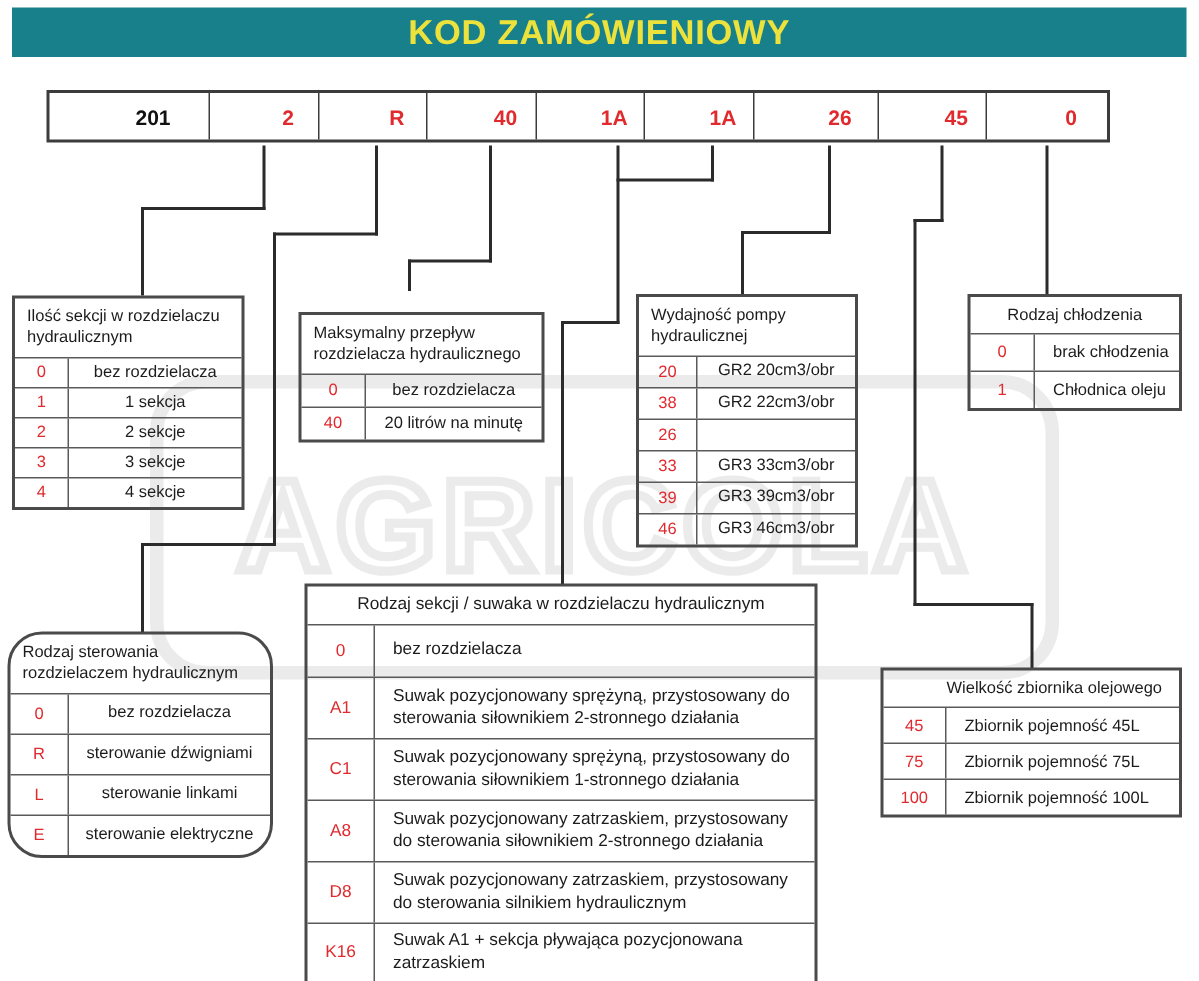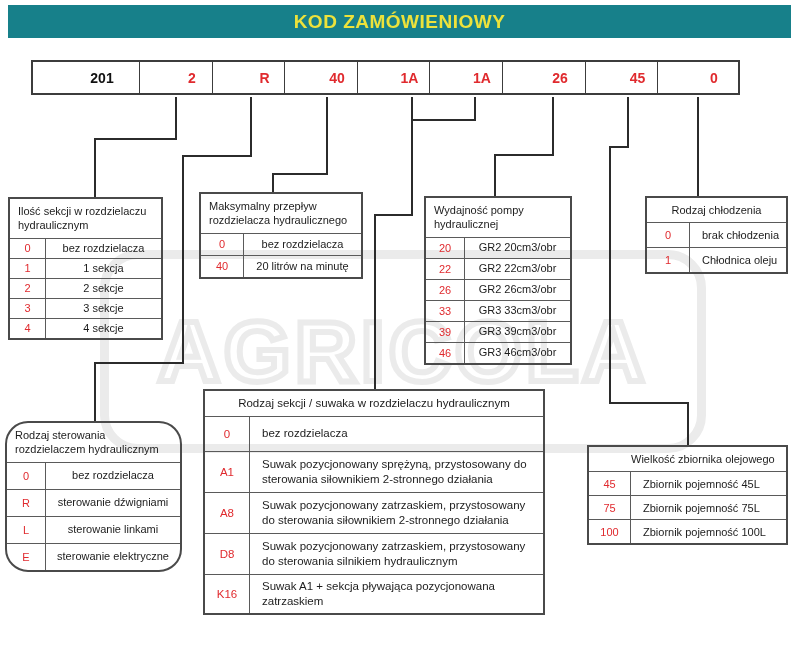--- a/index.html
+++ b/index.html
@@ -9,21 +9,21 @@
   
   .watermark{position:absolute;left:100px;top:250px;width:588px;height:185px;
     border:9px solid #ebebeb;border-radius:38px;z-index:0;
     display:flex;align-items:center;justify-content:center;}
   .watermark span{font-size:86px;font-weight:bold;letter-spacing:4px;color:#ffffff;
     -webkit-text-stroke:6px #ebebeb;text-shadow:0 0 2px #efefef;}
 
   
   .topbar{position:absolute;left:8px;top:5px;width:783px;height:33px;background:#17808A;
     display:flex;align-items:center;justify-content:center;z-index:2;}
-  .topbar .ttl{color:#EDE23B;font-size:19px;font-weight:bold;letter-spacing:.5px;}
+  .topbar .ttl{color:#EDE23B;font-size:23px;font-weight:bold;letter-spacing:.5px;}
 
   
   .codebox{position:absolute;left:31px;top:60px;width:709px;height:35px;
     border:2px solid #3c3c3c;background:transparent;display:flex;z-index:2;box-sizing:border-box;}
   .codebox .cell{border-right:1px solid #3c3c3c;display:flex;align-items:center;justify-content:center;
     font-size:14px;font-weight:bold;color:#E02A2E;box-sizing:border-box;padding-left:32px;}
   .codebox .cell:last-child{border-right:none;}
   .codebox .cell.black{color:#111;}
 
   
@@ -38,21 +38,21 @@
   .tbl .row{display:flex;border-top:1px solid #5a5a5a;align-items:stretch;}
   .tbl .code{flex:0 0 auto;display:flex;align-items:center;justify-content:center;
     color:#E02A2E;border-right:1px solid #5a5a5a;}
   .tbl .lbl{flex:1;display:flex;align-items:center;justify-content:center;
     text-align:center;padding:2px 4px;line-height:1.3;}
   .tbl .lbl.left{justify-content:flex-start;text-align:left;padding-left:12px;}
 
   #t-sections{left:8px;top:197px;width:155px;}
   #t-sections .row{height:19px;} #t-sections .code{width:35px;}
 
-  #t-flow{left:199px;top:192px;width:164px;}
+  #t-flow{left:199px;top:208px;width:164px;}
   #t-flow .row{height:21px;} #t-flow .code{width:42px;}
 
   #t-pump{left:424px;top:196px;width:148px;}
   #t-pump .hdr{padding-left:8px;}
   #t-pump .row{height:20px;} #t-pump .code{width:38px;}
 
   #t-cooling{left:645px;top:196px;width:143px;}
   #t-cooling .row{height:24px;} #t-cooling .code{width:42px;}
 
   #t-control{left:5px;top:421px;width:177px;border-radius:23px;}
@@ -157,26 +157,25 @@
   </div>
 </div>
 
 <div class="tbl" id="t-pump">
   <div class="hdr">Wydajność pompy hydraulicznej</div>
   <div class="row">
     <div class="code">20</div>
     <div class="lbl">GR2 20cm3/obr</div>
   </div>
   <div class="row">
-    <div class="code">22</div>
+    <div class="code">38</div>
     <div class="lbl">GR2 22cm3/obr</div>
   </div>
   <div class="row">
     <div class="code">26</div>
-    <div class="lbl">GR2 26cm3/obr</div>
   </div>
   <div class="row">
     <div class="code">33</div>
     <div class="lbl">GR3 33cm3/obr</div>
   </div>
   <div class="row">
     <div class="code">39</div>
     <div class="lbl">GR3 39cm3/obr</div>
   </div>
   <div class="row">
@@ -221,20 +220,24 @@
   <div class="hdr center">Rodzaj sekcji / suwaka w rozdzielaczu hydraulicznym</div>
   <div class="row first">
     <div class="code">0</div>
     <div class="lbl left">bez rozdzielacza</div>
   </div>
   <div class="row">
     <div class="code">A1</div>
     <div class="lbl left">Suwak pozycjonowany sprężyną, przystosowany do sterowania siłownikiem 2-stronnego działania</div>
   </div>
   <div class="row">
+    <div class="code">C1</div>
+    <div class="lbl left">Suwak pozycjonowany sprężyną, przystosowany do sterowania siłownikiem 1-stronnego działania</div>
+  </div>
+  <div class="row">
     <div class="code">A8</div>
     <div class="lbl left">Suwak pozycjonowany zatrzaskiem, przystosowany do sterowania siłownikiem 2-stronnego działania</div>
   </div>
   <div class="row">
     <div class="code">D8</div>
     <div class="lbl left">Suwak pozycjonowany zatrzaskiem, przystosowany do sterowania silnikiem hydraulicznym</div>
   </div>
   <div class="row last">
     <div class="code">K16</div>
     <div class="lbl left">Suwak A1 + sekcja pływająca pozycjonowana zatrzaskiem</div>

